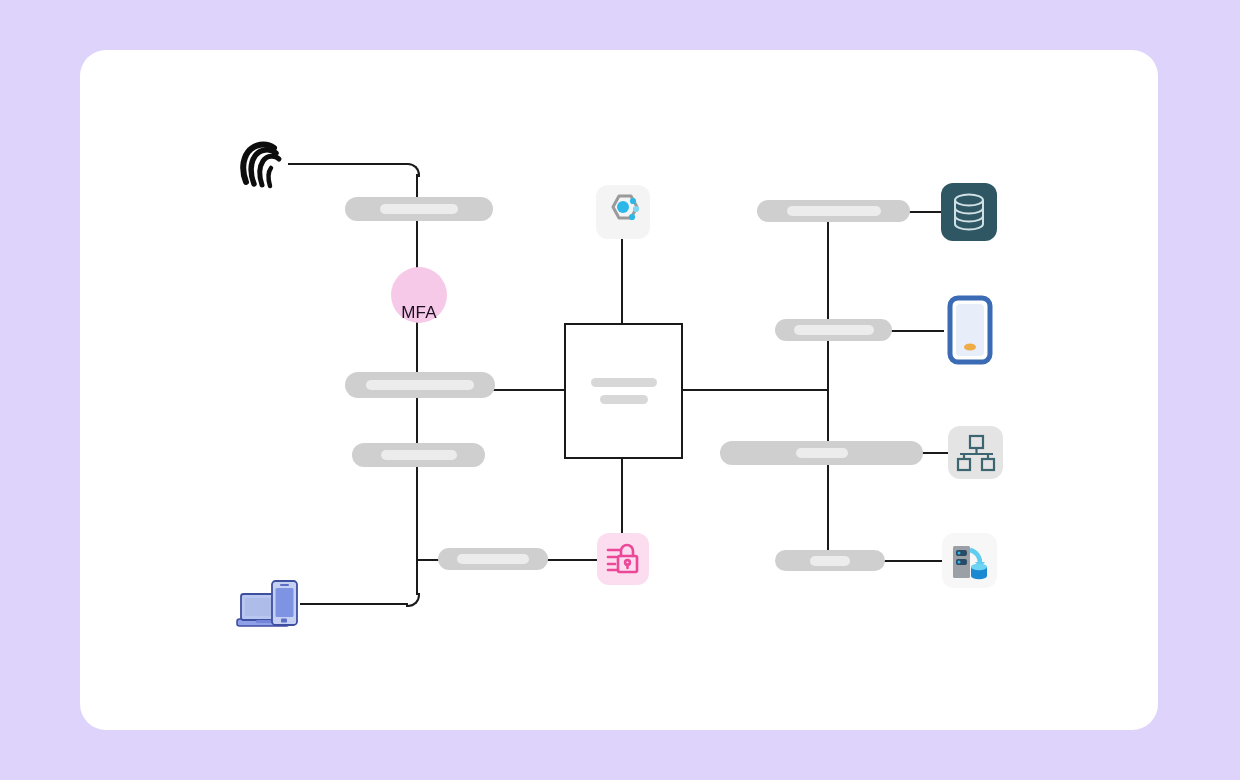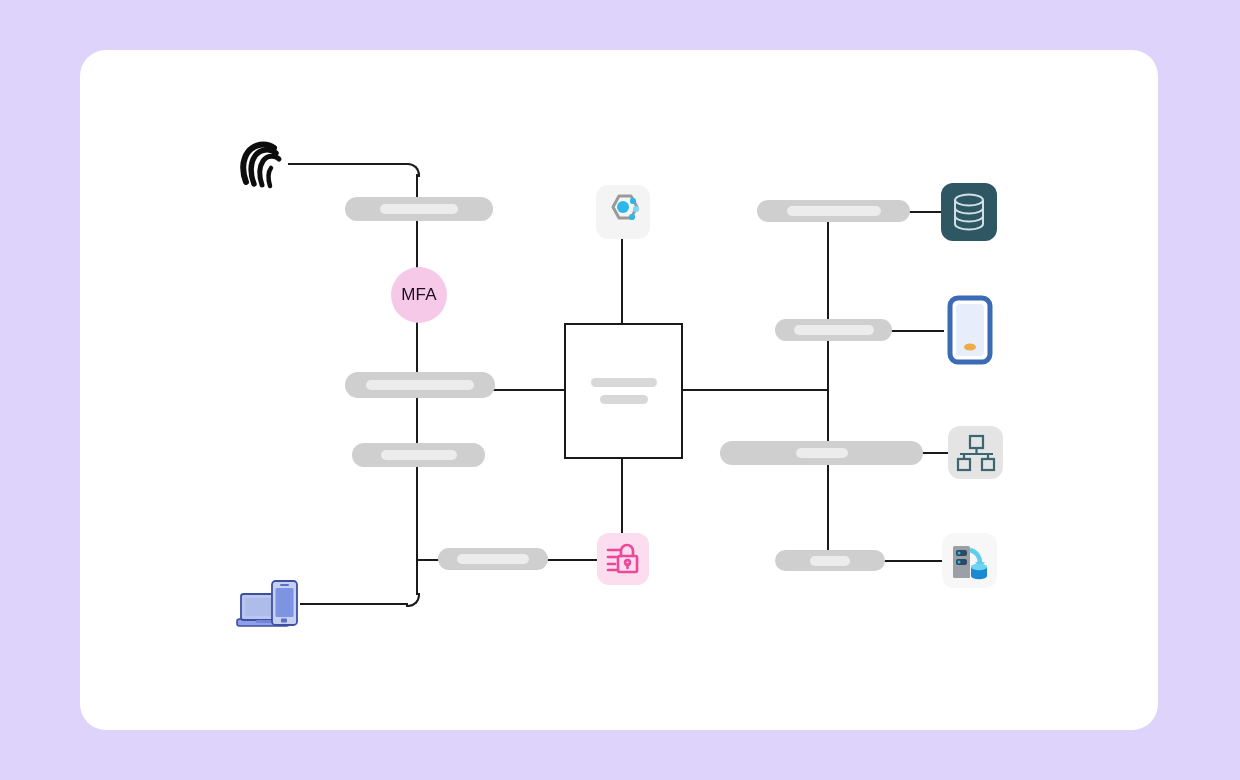--- a/index.html
+++ b/index.html
@@ -75,21 +75,21 @@
   .node-box .bar {
     background: #d8d8d8;
     border-radius: 999px;
     height: 9px;
   }
   
   .circle-node {
     position: absolute;
     border-radius: 50%;
     display: flex;
-    align-items: center;
+    align-items: flex-end;
     justify-content: center;
     color: #1a1023;
     font-size: 17px;
     letter-spacing: .2px;
   }
   
   .icon-tile {
     position: absolute;
     display: flex;
     align-items: center;

